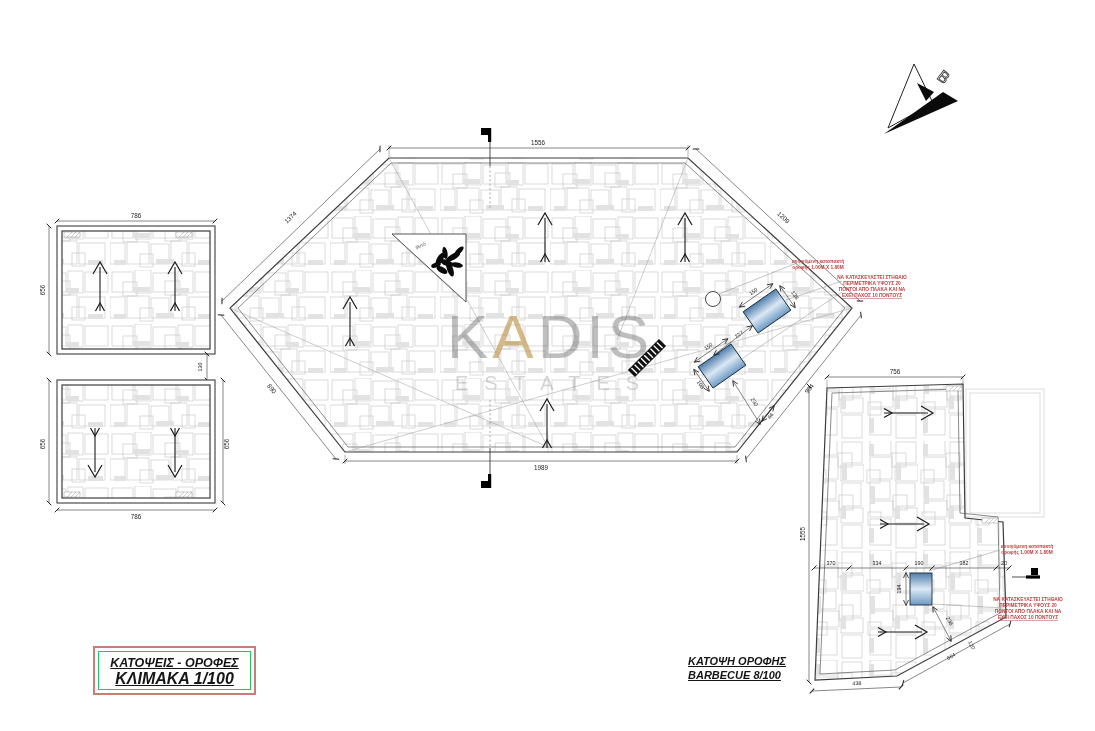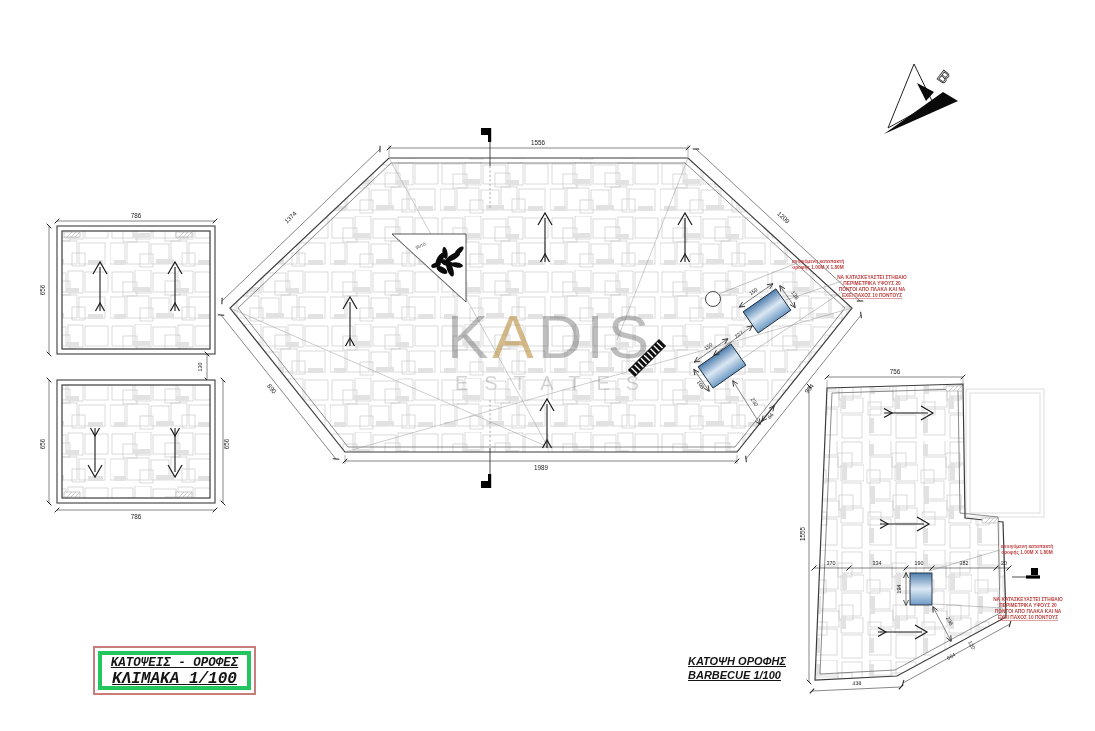--- a/index.html
+++ b/index.html
@@ -24,22 +24,22 @@
   .ldr{stroke:#8a8a8a;stroke-width:0.5;fill:none;}
   .dash{stroke:#666;stroke-width:0.55;stroke-dasharray:2.2 2.2;}
   
   .wm{position:absolute;left:438px;top:306px;width:224px;text-align:center;pointer-events:none;}
   .wm1{font-size:62px;line-height:62px;color:rgba(100,100,100,0.42);letter-spacing:4px;}
   .wma{color:rgba(193,155,84,0.68);}
   .wm2{font-size:20px;color:rgba(120,120,120,0.32);letter-spacing:16px;margin-top:4px;padding-left:10px;}
   
   .tblock{position:absolute;left:93px;top:646px;width:163px;height:49px;box-sizing:border-box;
           border:2px solid #c97c7c;background:#fff;padding:3px;}
-  .tinner{box-sizing:border-box;border:4px solid #22c55e;width:100%;height:100%;
-          display:flex;flex-direction:column;justify-content:center;align-items:center;font-family:Liberation Mono, monospace;}
+  .tinner{box-sizing:border-box;border:1px solid #22c55e;width:100%;height:100%;
+          display:flex;flex-direction:column;justify-content:center;align-items:center;}
   .tl{font-style:italic;font-weight:bold;font-size:12.5px;color:#151515;
       text-decoration:underline;line-height:16px;white-space:nowrap;}
   
   .bbql{position:absolute;left:688px;top:654px;width:136px;text-align:left;}
   .bl{font-style:italic;font-weight:bold;font-size:11px;color:#151515;
       text-decoration:underline;line-height:14px;white-space:nowrap;}
 </style>
 </head>
 <body>
 
@@ -332,16 +332,16 @@
 
   <div class="tblock">
     <div class="tinner">
       <div class="tl">ΚΑΤΟΨΕΙΣ - ΟΡΟΦΕΣ</div>
       <div class="tl" style="font-size:16px">ΚΛΙΜΑΚΑ 1/100</div>
     </div>
   </div>
 
   <div class="bbql">
     <div class="bl">ΚΑΤΟΨΗ ΟΡΟΦΗΣ</div>
-    <div class="bl">BARBECUE 1/100</div>
+    <div class="bl">BARBECUE 8/100</div>
   </div>
 
 </div>
 
 </body></html>

